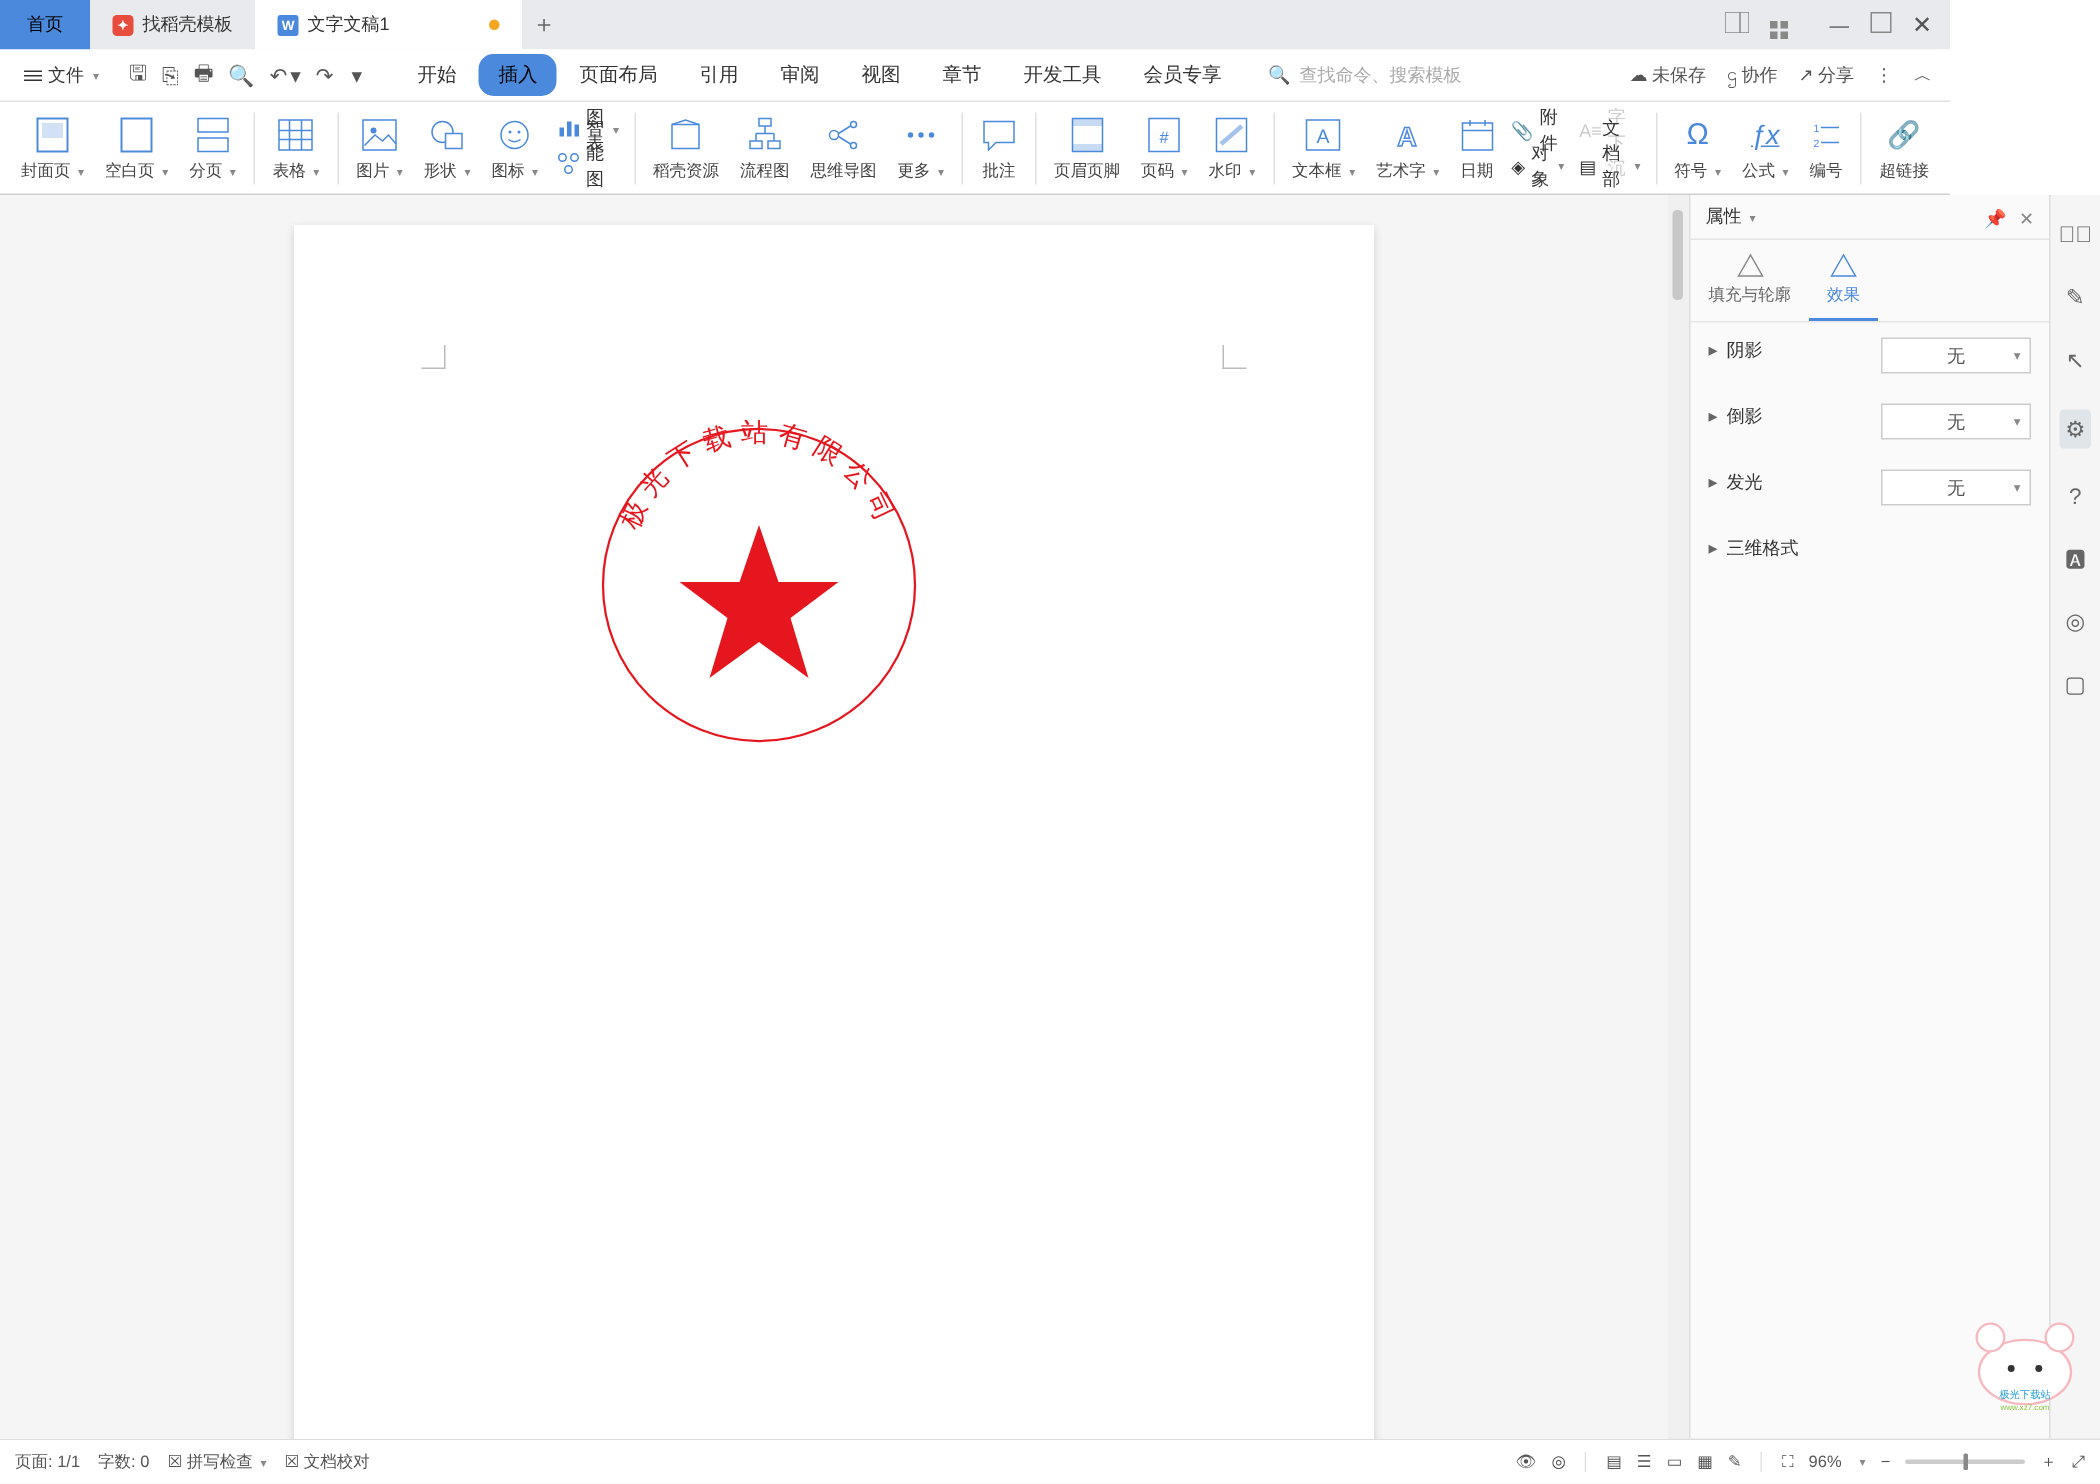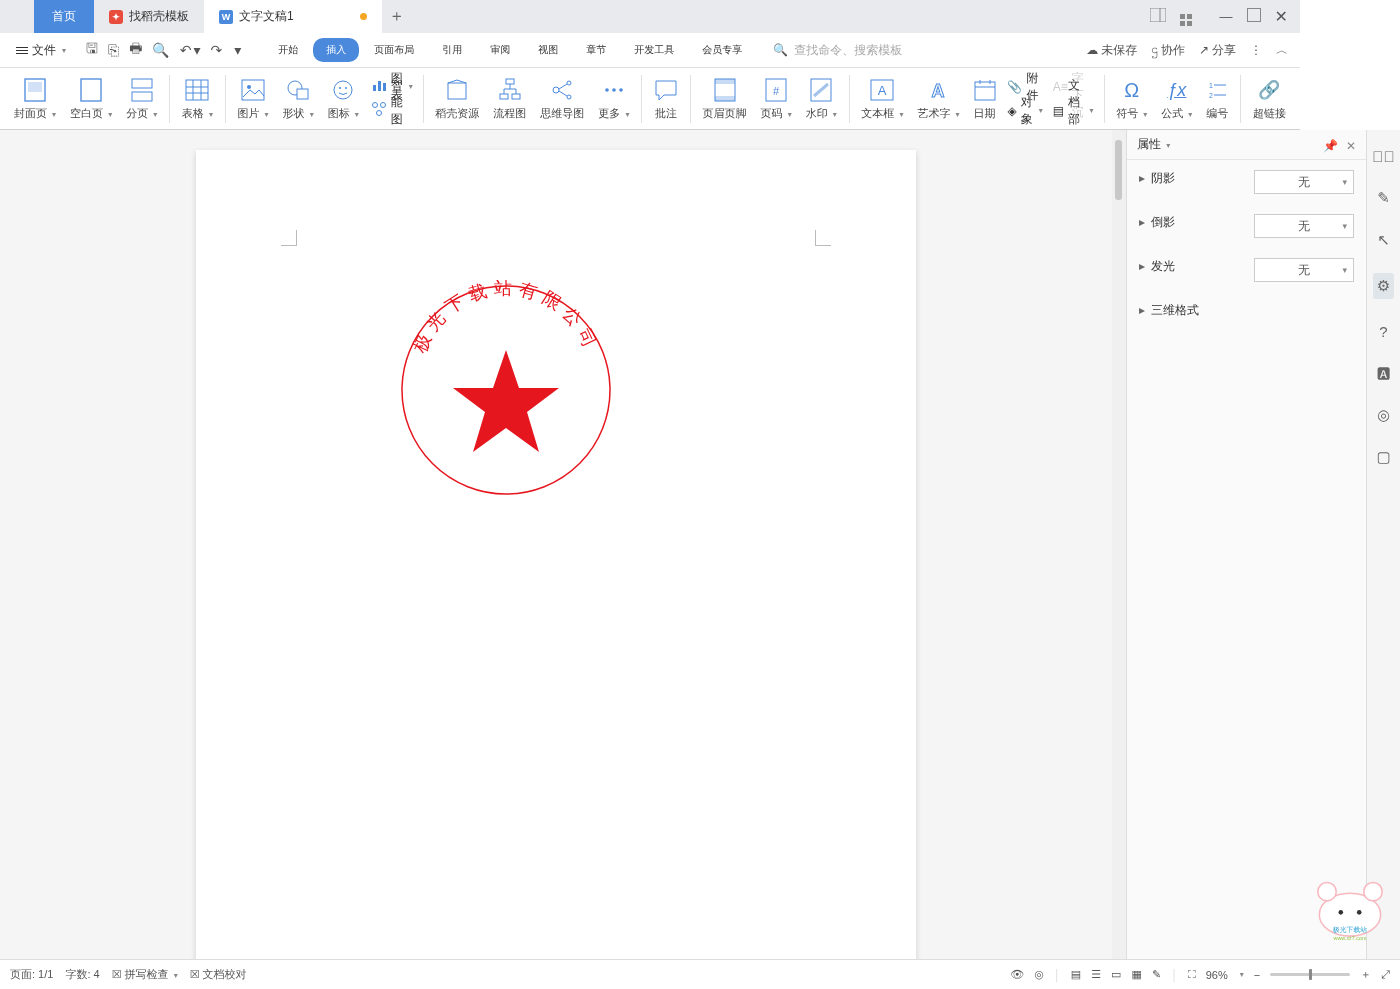--- a/index.html
+++ b/index.html
@@ -1,39 +1,39 @@
 <!DOCTYPE html>
 <html><head>
 <meta charset="utf-8">
 <style>
 *{box-sizing:border-box;margin:0;padding:0;font-family:"Microsoft YaHei",sans-serif;}
 body{background:#fff;font-size:12px;color:#333;overflow:hidden;width:1300px;height:989px;}
 .titlebar{height:33px;background:#e8eaed;display:flex;align-items:stretch;}
 .tab{display:flex;align-items:center;padding:0 15px;gap:6px;height:33px;cursor:pointer;position:relative;}
-.tab.home{background:#4a89dc;color:#ffffff;padding:0 18px;margin-left:34px;}
+.tab.home{background:#4a89dc;color:#000000;padding:0 18px;}
 .tab.active{background:#fff;}
 .tab-icon-red{width:14px;height:14px;background:#e74c3c;border-radius:3px;display:flex;align-items:center;justify-content:center;color:#fff;font-size:9px;font-weight:bold;}
 .tab-icon-blue{width:14px;height:14px;background:#4a89dc;border-radius:2px;display:flex;align-items:center;justify-content:center;color:#fff;font-size:9px;font-weight:bold;}
 .tab-dot{width:7px;height:7px;background:#f5a623;border-radius:50%;margin-left:60px;}
 .tab-add{width:30px;display:flex;align-items:center;justify-content:center;color:#666;font-size:16px;}
 .winctrl{margin-left:auto;display:flex;align-items:center;gap:14px;padding-right:12px;}
 .winctrl span{color:#555;cursor:pointer;font-size:13px;}
 .winctrl .box-icon{width:14px;height:14px;border:1px solid #888;display:inline-block;}
 .winctrl .grid-icon{display:inline-grid;grid-template-columns:repeat(2,5px);grid-template-rows:repeat(2,5px);gap:2px;}
 .winctrl .grid-icon i{background:#888;}
 .avatar{width:20px;height:20px;border-radius:50%;background:linear-gradient(135deg,#a0c4ff,#ffadad);}
 .menubar{height:35px;background:#fff;display:flex;align-items:center;padding:0 8px;border-bottom:1px solid #e0e0e0;position:relative;}
 .file-btn{display:flex;align-items:center;gap:4px;padding:4px 8px;color:#333;}
 .ham{display:flex;flex-direction:column;gap:2px;}
 .ham i{width:12px;height:1px;background:#333;}
 .qat{display:flex;gap:10px;margin-left:12px;align-items:center;}
 .qat span{color:#555;cursor:pointer;font-size:14px;}
 .menutabs{display:flex;gap:2px;margin-left:24px;align-items:center;}
-.menutab{padding:5px 13px;cursor:pointer;font-size:10px;color:#333;border-radius:10px;}
-.menutab.active{background:#4a89dc;color:#ffffff;border-radius:10px;}
+.menutab{padding:5px 13px;cursor:pointer;font-size:13px;color:#333;border-radius:10px;}
+.menutab.active{background:#4a89dc;color:#000000;border-radius:10px;}
 .search-box{display:flex;align-items:center;gap:6px;color:#aaa;margin-left:18px;font-size:12px;}
 .menuright{position:absolute;right:12px;display:flex;align-items:center;gap:14px;color:#555;}
 .menuright span{cursor:pointer;display:flex;align-items:center;gap:3px;}
 .ribbon{height:62px;background:#fff;display:flex;align-items:center;padding:3px 8px;border-bottom:1px solid #d0d0d0;gap:2px;overflow:hidden;}
 .rgroup{display:flex;flex-direction:column;align-items:center;justify-content:center;padding:0 6px;cursor:pointer;gap:2px;height:56px;}
 .rgroup .ric{height:28px;display:flex;align-items:center;justify-content:center;color:#4a89dc;}
 .rgroup .rlabel{font-size:11px;color:#444;white-space:nowrap;}
 .rgroup.small{flex-direction:row;height:24px;padding:0 4px;gap:4px;}
 .rstack{display:flex;flex-direction:column;gap:0px;justify-content:center;}
 .rdiv{width:1px;height:48px;background:#e0e0e0;margin:0 4px;}
@@ -419,20 +419,34 @@
   <div class="vscroll"></div>
 
   <div class="sidepanel">
     <div class="sidepanel-head">
       <span><span>属性</span> <span class="dropdown-caret">▾</span></span>
       <div class="r">
           <span>📌</span>
           <span>✕</span>
         </div>
     </div>
+    <div class="proptabs">
+      <div class="proptab">
+        <svg width="20" height="18">
+            <path d="M2 16 L10 2 L18 16 Z" fill="none" stroke="#888"></path>
+          </svg>
+        <span>填充与轮廓</span>
+      </div>
+      <div class="proptab active">
+        <svg width="20" height="18">
+            <path d="M2 16 L10 2 L18 16 Z" fill="none" stroke="#4a89dc"></path>
+          </svg>
+        <span>效果</span>
+      </div>
+    </div>
     <div class="proprow">
       <span><span class="arrow">▸</span><span>阴影</span></span>
       <div class="propselect">
           <span>无</span>
         </div>
     </div>
     <div class="proprow">
       <span><span class="arrow">▸</span><span>倒影</span></span>
       <div class="propselect">
           <span>无</span>
@@ -466,21 +480,21 @@
     <circle cx="90" cy="25" r="12" fill="#fff" stroke="#f7b8c0" stroke-width="2"></circle>
     <circle cx="48" cy="52" r="3" fill="#333"></circle>
       <circle cx="72" cy="52" r="3" fill="#333"></circle>
     <text x="60" y="78" font-size="9" fill="#2aa0d8" text-anchor="middle">极光下载站</text>
     <text x="60" y="88" font-size="7" fill="#8cc63f" text-anchor="middle">www.xz7.com</text>
   </svg>
 </div>
 
 <div class="statusbar">
   <span>页面: 1/1</span>
-  <span>字数: 4</span>
+  <span>字数: 0</span>
   <span>☒ <span>拼写检查</span> <span class="dropdown-caret">▾</span></span>
   <span>☒ <span>文档校对</span></span>
   <div class="right">
     <span>👁</span>
     <span>◎</span>
     <span style="color:#ddd">│</span>
     <span>▤</span>
     <span>☰</span>
     <span>▭</span>
     <span>▦</span>

